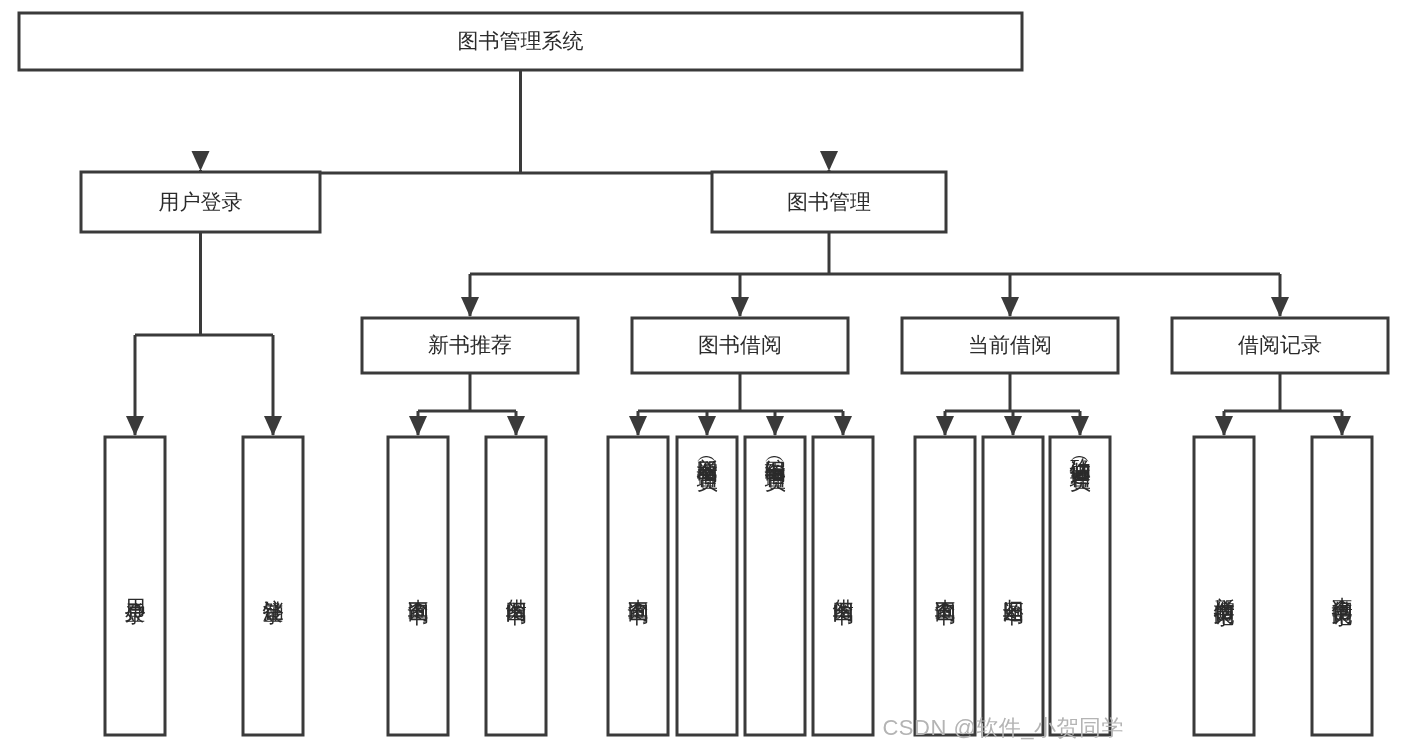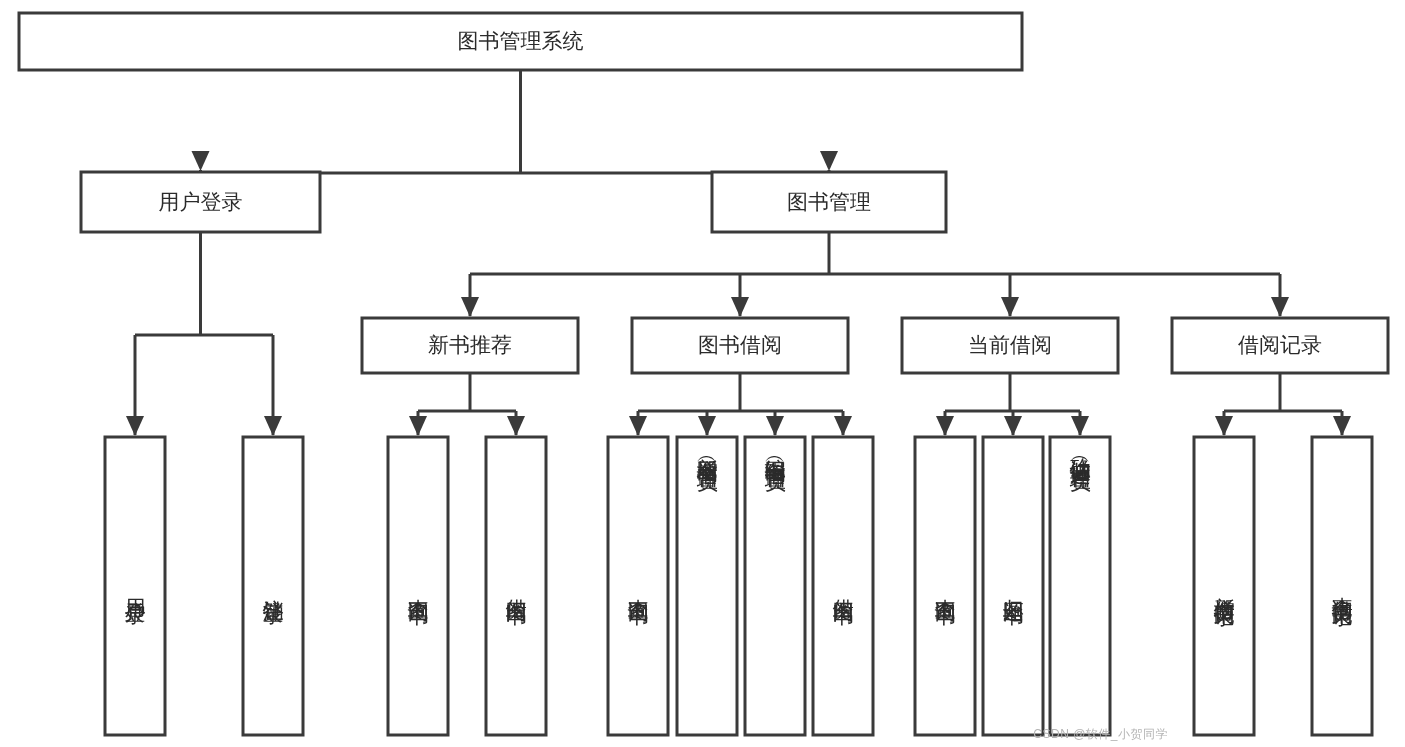--- a/index.html
+++ b/index.html
@@ -12,21 +12,20 @@
     height: 747px;
     font-family: "Liberation Sans", "DejaVu Sans", sans-serif;
     overflow: hidden;
     position: relative;
   }
   #diagram-root {
     position: relative;
     width: 1134px;
     height: 747px;
     background: #ffffff;
-    padding-left: 44px;
   }
   svg.diagram-canvas {
     position: absolute;
     left: 0;
     top: 0;
     width: 1405px;
     height: 747px;
     display: block;
   }
   .node-box {
@@ -62,21 +61,21 @@
     letter-spacing: 2px;
     text-align: center;
     pointer-events: none;
     user-select: none;
   }
   .watermark {
     position: absolute;
     right: 10px;
     bottom: 4px;
     font-family: "Liberation Sans", "DejaVu Sans", sans-serif;
-    font-size: 12px;
+    font-size: 22px;
     color: #b4b4b4;
     letter-spacing: 0.5px;
     white-space: nowrap;
   }
 </style>
 </head>
 <body>
 
 <div id="diagram-root">
 

